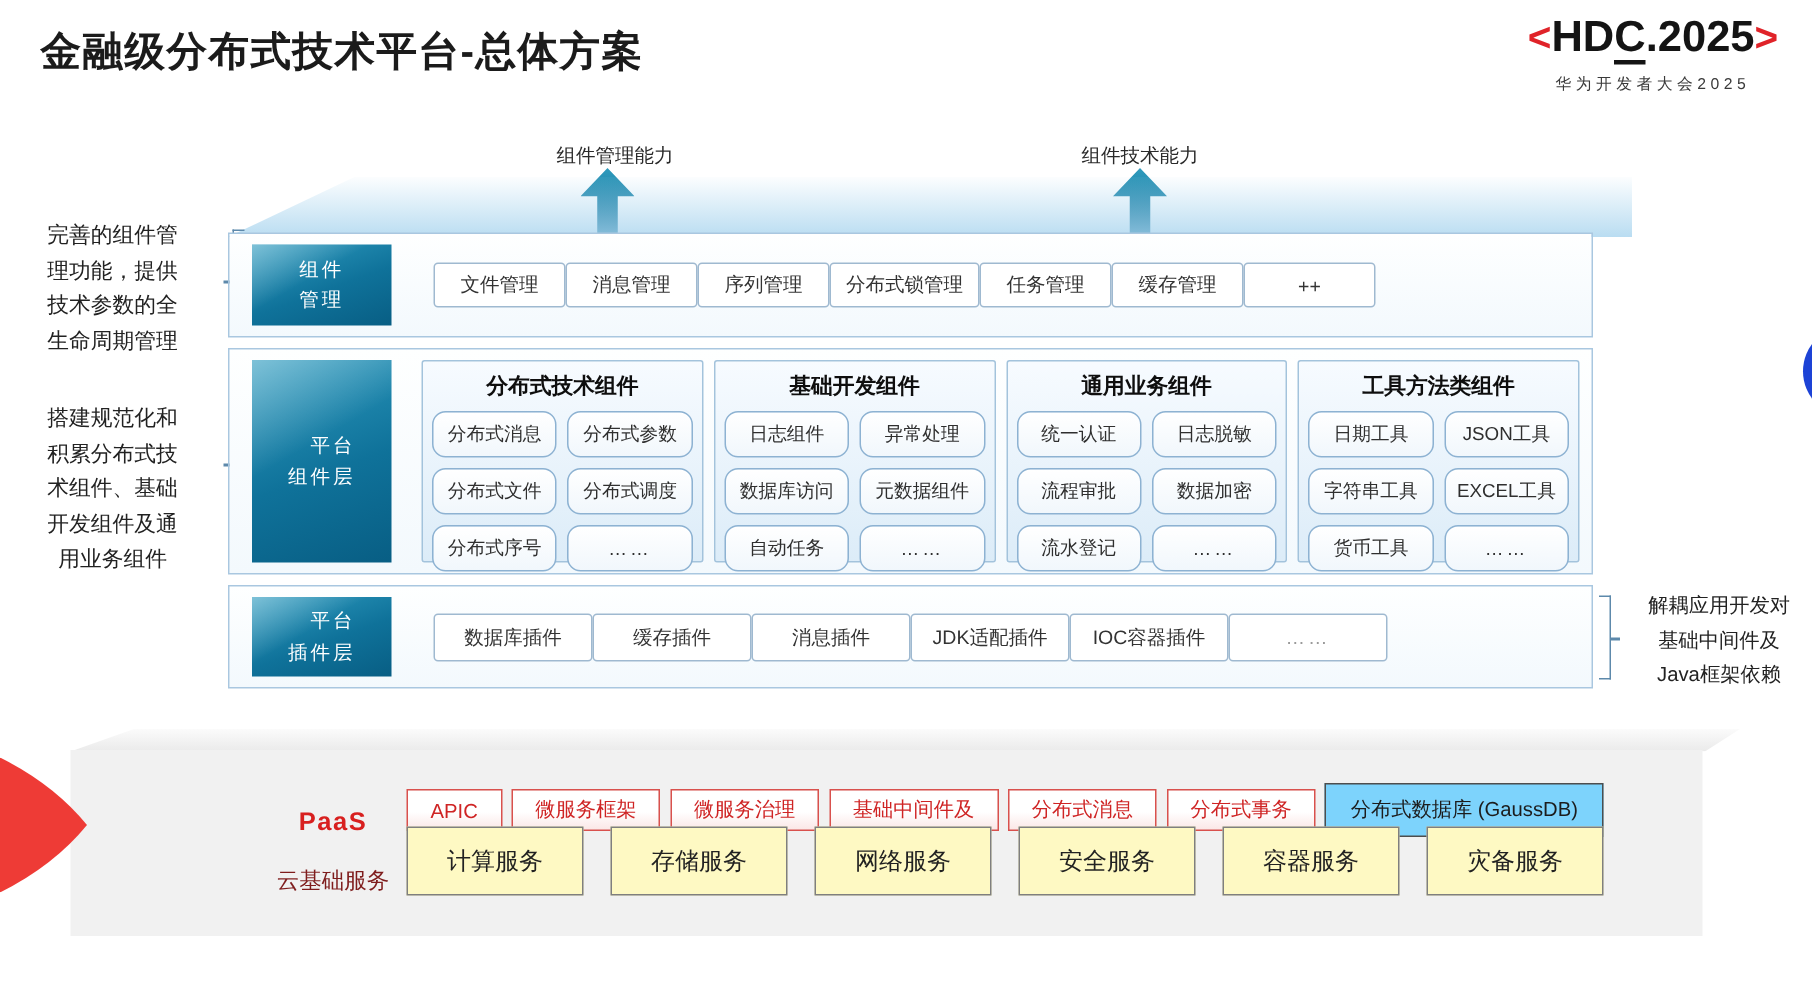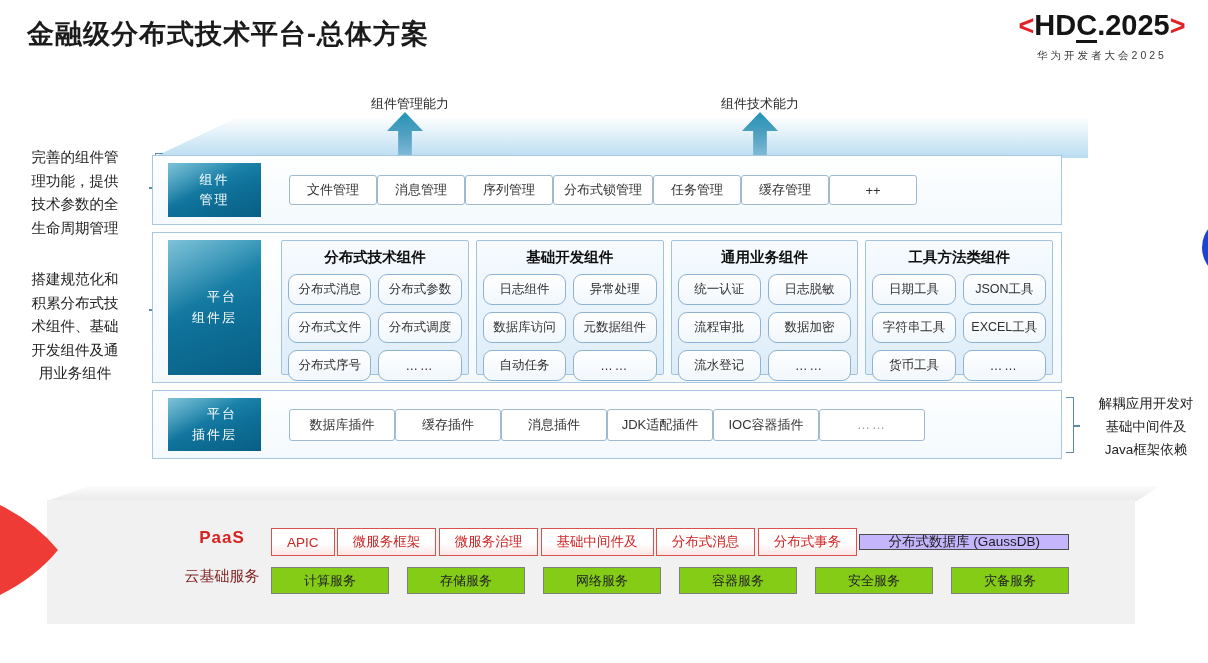--- a/index.html
+++ b/index.html
@@ -60,31 +60,31 @@
         text-align:center;white-space:pre-line;}
   .note-r{position:absolute;left:1085px;width:122px;font-size:13.5px;line-height:23px;color:#222;
           text-align:center;white-space:pre-line;}
 
   
   .foundation{position:absolute;left:47px;top:500px;width:1088px;height:124px;background:#f1f1f1;}
   .red-wedge{position:absolute;left:0;top:505px;width:58px;height:90px;background:#ee3b36;
              clip-path:path('M0 0 Q 36 18 58 45 Q 36 72 0 90 Z');}
   .foundation-label{position:absolute;left:38px;top:26px;width:90px;text-align:center;font-weight:bold;
                     font-size:17px;line-height:27px;color:#101010;white-space:pre-line;}
-  .f-row{position:absolute;left:132px;right:66px;height:30px;display:flex;align-items:flex-start;}
+  .f-row{position:absolute;left:132px;right:66px;height:30px;display:flex;align-items:flex-end;}
   .f-row-label{width:86px;flex:none;text-align:center;}
   .paas-label{color:#d8201f;font-weight:bold;font-size:17px;letter-spacing:1px;}
   .cloud-label{color:#7f1d1d;font-size:15px;}
   .f-boxes{flex:1;display:flex;justify-content:space-between;align-items:center;margin-left:6px;}
   .paas-chip{height:28px;padding:0 15px;border:1.4px solid #d9514d;color:#cf2424;box-sizing:border-box;
              background:linear-gradient(#ffffff 55%,#fbe7e6);font-size:13.5px;display:flex;align-items:center;justify-content:center;}
-  .db-chip{height:16px;padding:0 28px;border:1.3px solid #4d4d4d;color:#1c1c1c;background:#c4b5fd;box-sizing:border-box;
+  .db-chip{height:36px;padding:0 16px;border:1.3px solid #4d4d4d;color:#1c1c1c;background:#7dd3fc;box-sizing:border-box;
            font-size:13.5px;display:flex;align-items:center;justify-content:center;}
-  .svc-chip{width:118px;height:27px;border:1.2px solid #7f7f7f;background:#84cc16;color:#222;box-sizing:border-box;
-            font-size:13px;display:flex;align-items:center;justify-content:center;}
+  .svc-chip{width:118px;height:46px;border:1.2px solid #7f7f7f;background:#fef9c3;color:#222;box-sizing:border-box;
+            font-size:16px;display:flex;align-items:center;justify-content:center;}
 
   .blue-dot{position:absolute;left:1202px;top:217px;width:61px;height:61px;border-radius:50%;background:#1d43d6;}
 </style>
 </head>
 <body>
 
 <div class="canvas">
 
   <div class="slide-title">金融级分布式技术平台-总体方案</div>
 
@@ -218,22 +218,22 @@
         <div class="db-chip">分布式数据库 (GaussDB)</div>
       </div>
     </div>
     <div class="f-row" style="top:67px;">
       <div class="f-row-label cloud-label">云基础服务</div>
       <div class="f-boxes">
 
       <div class="svc-chip">计算服务</div>
           <div class="svc-chip">存储服务</div>
           <div class="svc-chip">网络服务</div>
+          <div class="svc-chip">安全服务</div>
           <div class="svc-chip">容器服务</div>
-          <div class="svc-chip">安全服务</div>
           <div class="svc-chip">灾备服务</div>
         </div>
     </div>
   </div>
   <div class="red-wedge"></div>
 
   <div class="blue-dot"></div>
 
 </div>
 

